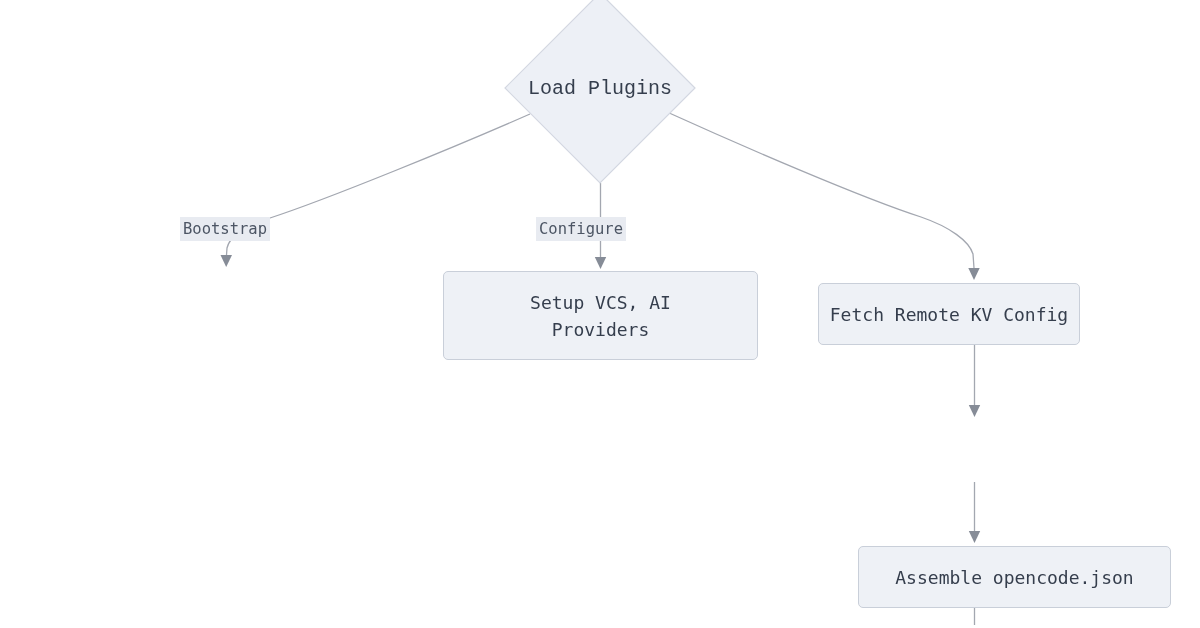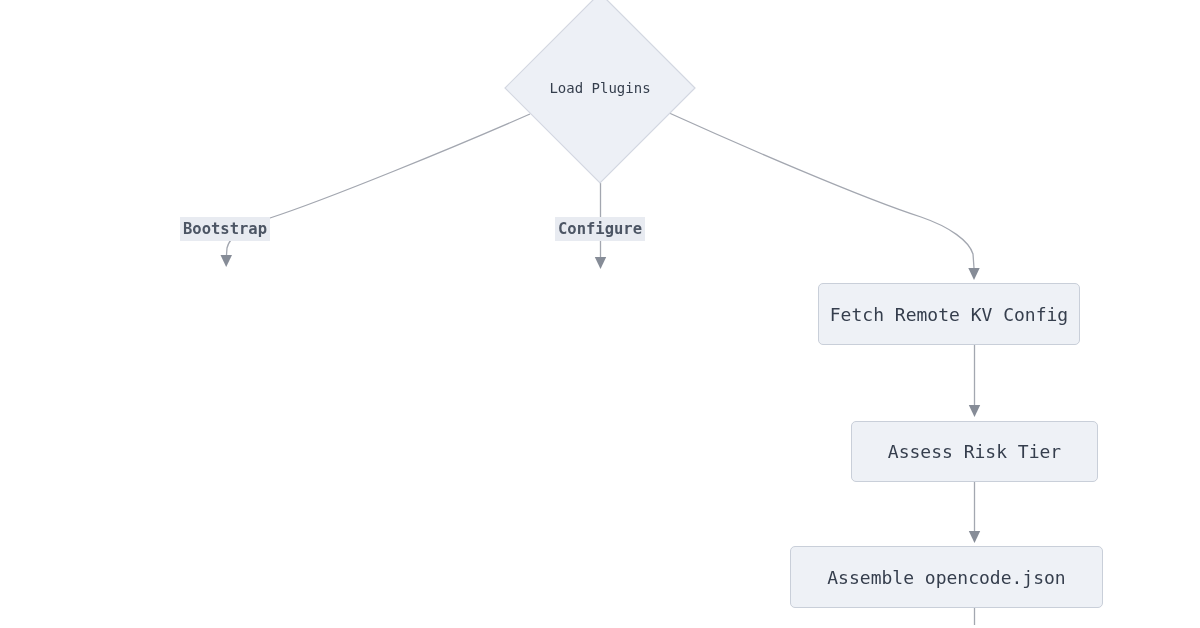--- a/index.html
+++ b/index.html
@@ -52,33 +52,33 @@
     text-align: center;
     color: var(--node_text);
     font-size: 18px;
     line-height: 27px;
     white-space: pre-line;
   }
   .diamond-label {
     position: absolute;
     transform: translate(-50%, -50%);
     color: var(--node_text);
-    font-size: 14px;
+    font-size: 20px;
     white-space: nowrap;
+    font-family: Liberation Mono, monospace;
   }
   .edge-label {
     position: absolute;
     transform: translate(-50%, -50%);
     background: var(--label_bg);
     color: var(--label_text);
     font-size: 15.5px;
     line-height: 20px;
     padding: 2px 3px;
     white-space: nowrap;
-    font-weight: bold;
   }
 </style>
 </head>
 <body>
 
 <div class="canvas">
 
   <svg class="edges-layer" viewBox="0 0 1200 628" xmlns="http://www.w3.org/2000/svg">
 
     <path class="edge" d="M530,114 C455,147 328,199 270,218 C243,227 229,238 227,248 L226.5,255"></path>
@@ -97,23 +97,24 @@
     <polygon class="arrowhead" points="968.8,531 980.2,531 974.5,543"></polygon>
 
     <path class="edge" d="M974.5,608 L974.5,625"></path>
 
     <polygon class="diamond-shape" points="600,-7 695,88 600,183 505,88"></polygon>
   </svg>
 
   <div class="diamond-label" style="left:600px; top:88px;">Load Plugins</div>
 
   <div class="edge-label" style="left:225px; top:229px;">Bootstrap</div>
-  <div class="edge-label" style="left:600px; top:229px;">Configure</div>
+  <div class="edge-label" style="left:581px; top:229px;">Configure</div>
 
 
+  <div class="node" style="left:443px; top:271px; width:315px; height:89px;">Setup VCS, AI
+Providers</div>
 
   <div class="node" style="left:818px; top:283px; width:262px; height:62px;">Fetch Remote KV Config</div>
 
-  <div class="node" style="left:851px; top:421px; width:247px; height:61px;">Assess Risk Tier</div>
 
-  <div class="node" style="left:790px; top:546px; width:313px; height:62px;">Assemble opencode.json</div>
+  <div class="node" style="left:858px; top:546px; width:313px; height:62px;">Assemble opencode.json</div>
 
 </div>
 
 </body></html>

